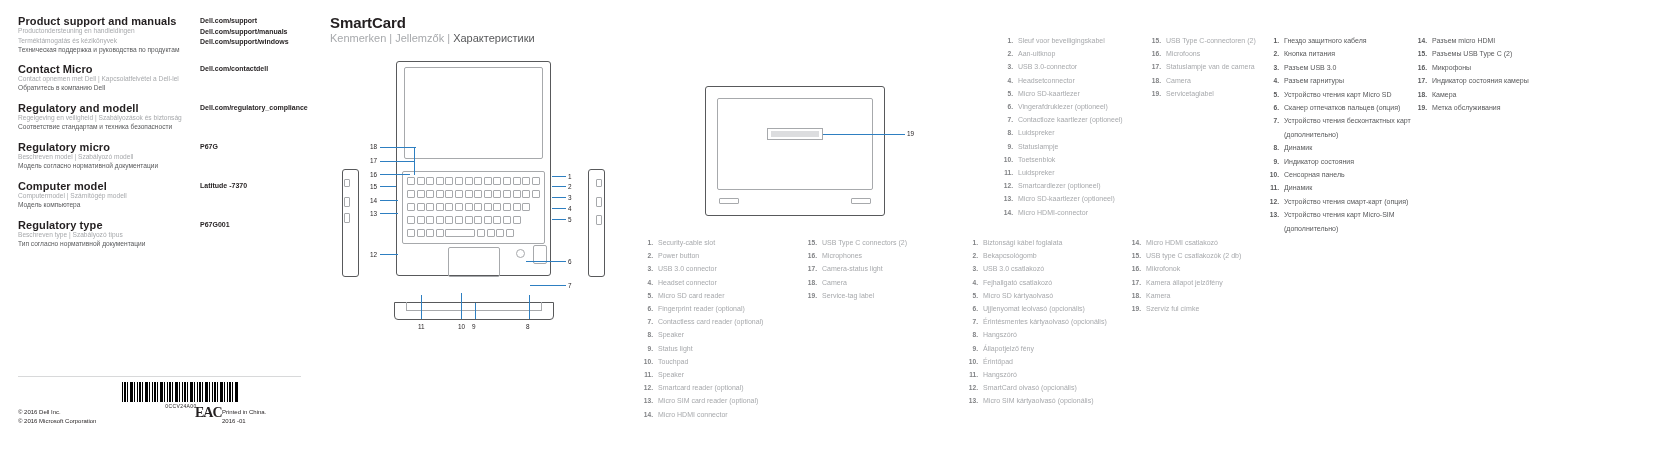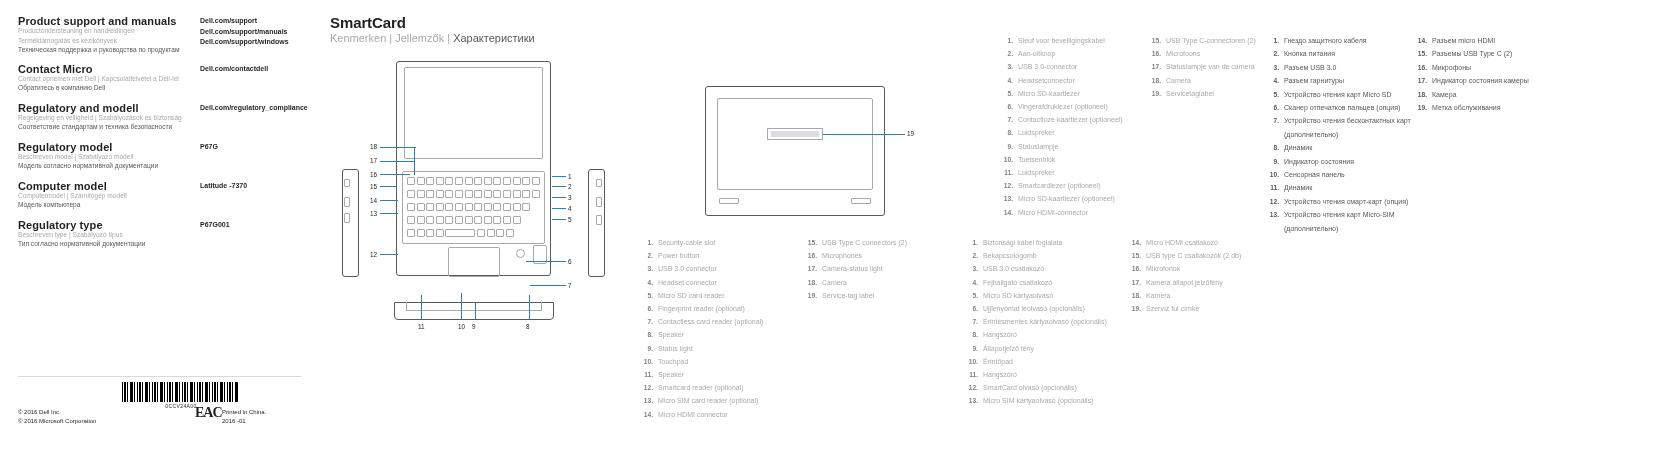--- a/index.html
+++ b/index.html
@@ -328,21 +328,21 @@
           <div class="l1 en">Regulatory and modell</div>
           <div class="l2 other">Regelgeving en veiligheid  |  Szabályozások és biztonság</div>
           <div class="l3 ru">Соответствие стандартам и техника безопасности</div>
         </div>
         <div class="info-value">
           <div>Dell.com/regulatory_compliance</div>
         </div>
       </div>
       <div class="info-row">
         <div class="info-label">
-          <div class="l1 en">Regulatory model</div>
+          <div class="l1 en">Regulatory micro</div>
           <div class="l2 other">Beschreven model  |  Szabályozó modell</div>
           <div class="l3 ru">Модель согласно нормативной документации</div>
         </div>
         <div class="info-value">
           <div>P67G</div>
         </div>
       </div>
       <div class="info-row">
         <div class="info-label">
           <div class="l1 en">Computer model</div>

